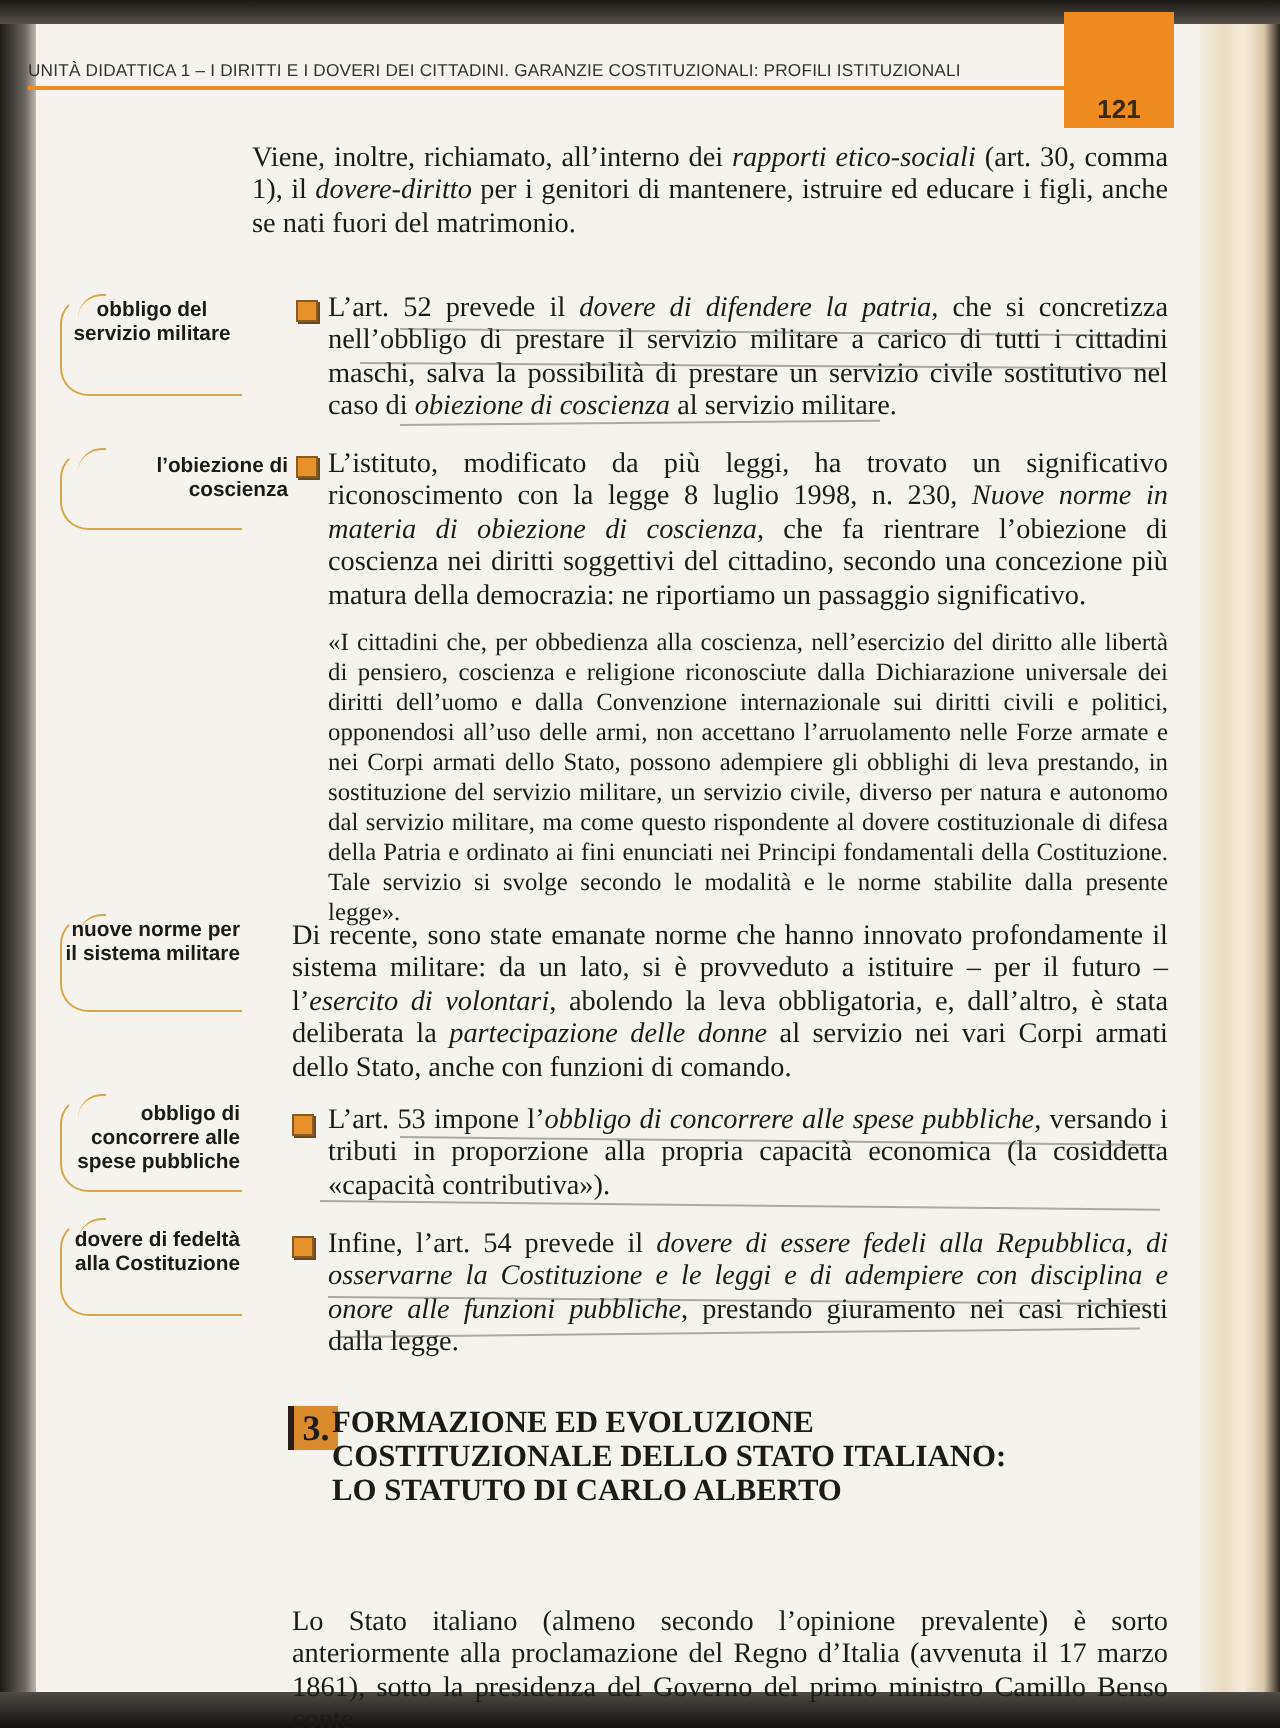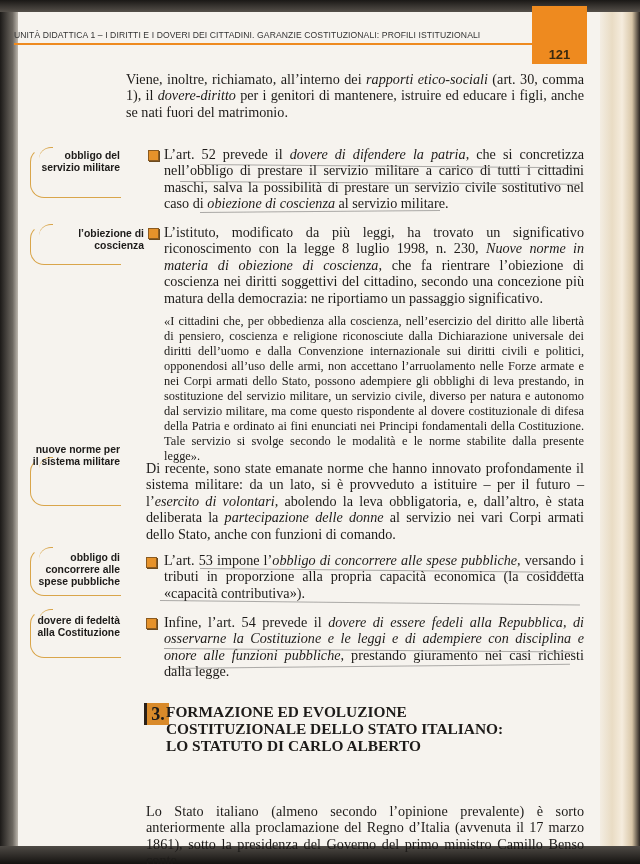--- a/index.html
+++ b/index.html
@@ -36,37 +36,37 @@
 <div class="orange-tab"></div>
 <div class="running-head">UNITÀ DIDATTICA 1 – I DIRITTI E I DOVERI DEI CITTADINI. GARANZIE COSTITUZIONALI: PROFILI ISTITUZIONALI</div>
 <div class="head-rule"></div>
 <div class="page-num">121</div>
 
 <div class="body" style="top:71px;">
   <span>Viene, inoltre, richiamato, all’interno dei </span><i>rapporti etico-sociali</i><span> (art. 30, comma 1), il </span><i>dovere-diritto</i><span> per i genitori di mantenere, istruire ed educare i figli, anche se nati fuori del matrimonio.</span><br>
 </div>
 
 <div class="bracket" style="top:148px;height:48px;"></div>
-<div class="margin-note" style="top:150px;">obbligo del servizio militare</div>
+<div class="margin-note" style="top:150px;text-align:center;">obbligo del servizio militare</div>
 <div class="bullet" style="left:148px;top:150px;"></div>
 <div class="body" style="top:146px;left:164px;width:420px;">
   <span>L’art. 52 prevede il </span><i>dovere di difendere la patria</i><span>, che si concretizza nell’obbligo di prestare il servizio militare a carico di tutti i cittadini maschi, salva la possibilità di prestare un servizio civile sostitutivo nel caso di </span><i>obiezione di coscienza</i><span> al servizio militare.</span>
 </div>
 
 <div class="bracket" style="top:225px;height:38px;"></div>
 <div class="margin-note" style="top:228px;margin-left:24px;">l’obiezione di coscienza</div>
 <div class="bullet" style="left:148px;top:228px;"></div>
 <div class="body" style="top:224px;left:164px;width:420px;">
   <span>L’istituto, modificato da più leggi, ha trovato un significativo riconoscimento con la legge 8 luglio 1998, n. 230, </span><i>Nuove norme in materia di obiezione di coscienza</i><span>, che fa rientrare l’obiezione di coscienza nei diritti soggettivi del cittadino, secondo una concezione più matura della democrazia: ne riportiamo un passaggio significativo.</span>
 </div>
 
 <div class="body quote" style="top:314px;left:164px;width:420px;">«I cittadini che, per obbedienza alla coscienza, nell’esercizio del diritto alle libertà di pensiero, coscienza e religione riconosciute dalla Dichiarazione universale dei diritti dell’uomo e dalla Convenzione internazionale sui diritti civili e politici, opponendosi all’uso delle armi, non accettano l’arruolamento nelle Forze armate e nei Corpi armati dello Stato, possono adempiere gli obblighi di leva prestando, in sostituzione del servizio militare, un servizio civile, diverso per natura e autonomo dal servizio militare, ma come questo rispondente al dovere costituzionale di difesa della Patria e ordinato ai fini enunciati nei Principi fondamentali della Costituzione. Tale servizio si svolge secondo le modalità e le norme stabilite dalla presente legge».</div>
 
 <div class="bracket" style="top:458px;height:46px;"></div>
-<div class="margin-note" style="top:444px;text-align:right;">nuove norme per il sistema militare</div>
+<div class="margin-note" style="top:460px;text-align:right;">nuove norme per il sistema militare</div>
 <div class="body" style="top:460px;left:146px;width:438px;">
   <span>Di recente, sono state emanate norme che hanno innovato profondamente il sistema militare: da un lato, si è provveduto a istituire – per il futuro – l’</span><i>esercito di volontari</i><span>, abolendo la leva obbligatoria, e, dall’altro, è stata deliberata la </span><i>partecipazione delle donne</i><span> al servizio nei vari Corpi armati dello Stato, anche con funzioni di comando.</span>
 </div>
 
 <div class="bracket" style="top:548px;height:46px;"></div>
 <div class="margin-note" style="top:552px;">obbligo di concorrere alle spese pubbliche</div>
 <div class="bullet" style="left:146px;top:557px;"></div>
 <div class="body" style="top:552px;left:164px;width:420px;">
   <span>L’art. 53 impone l’</span><i>obbligo di concorrere alle spese pubbliche</i><span>, versando i tributi in proporzione alla propria capacità economica (la cosiddetta «capacità contributiva»).</span>
 </div>

